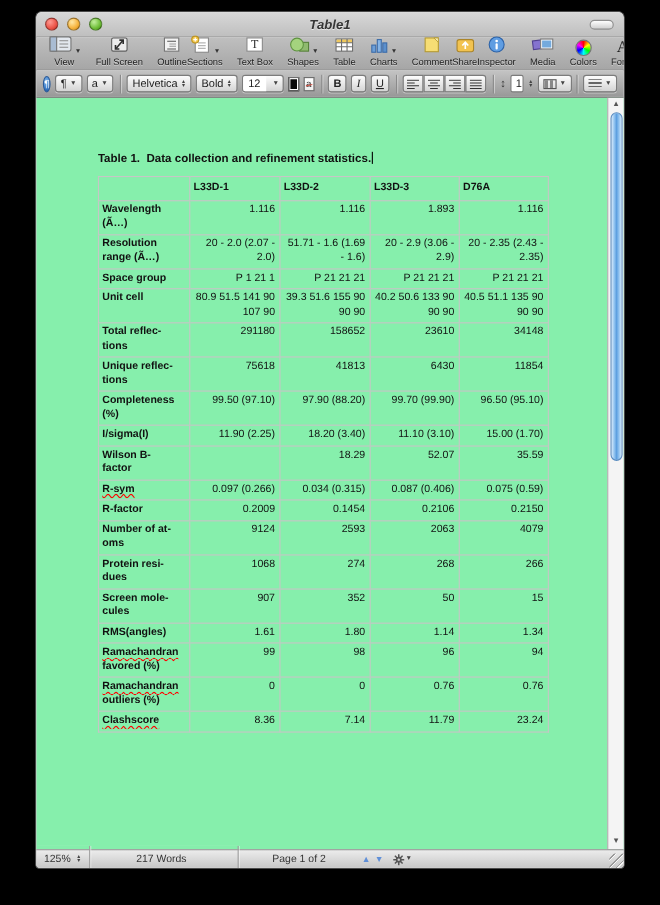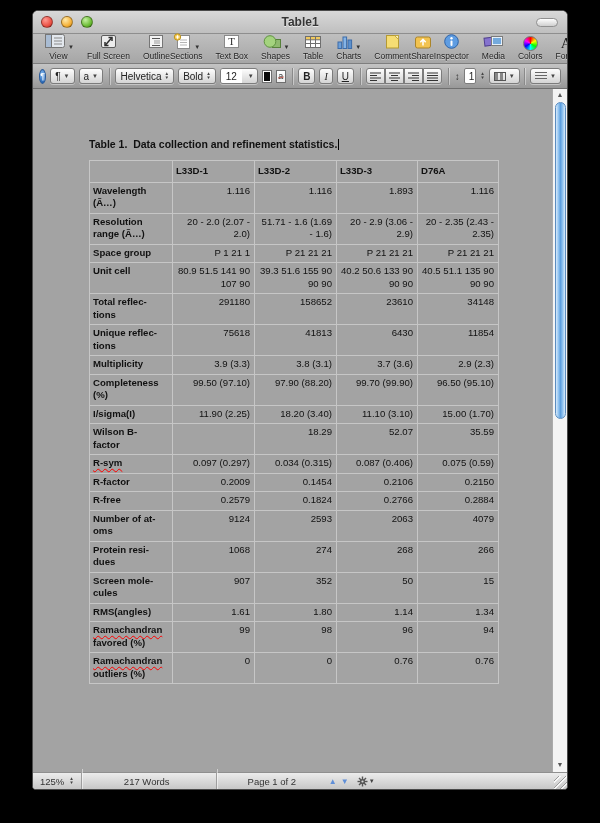--- a/index.html
+++ b/index.html
@@ -11,21 +11,21 @@
     box-shadow:0 10px 30px rgba(0,0,0,.7);
     background:#fff; overflow:hidden;
     border:1px solid #4a4a4a;
   }
 
   
   .titlebar {
     position:absolute; left:0; top:0; right:0; height:23px;
     background:linear-gradient(#d8d8d8,#bfbfbf);
     border-bottom:1px solid #8e8e8e;
-    display:flex; align-items:center;
+    display:flex; align-items:center;font-style:italic;
   }
   .lights { display:flex; gap:8px; margin-left:8px; }
   .light { width:12px; height:12px; border-radius:50%; border:1px solid rgba(0,0,0,.35); }
   .light.red   { background:radial-gradient(circle at 35% 30%, #ff9a92, #ec5448 60%, #b8281f); }
   .light.yellow{ background:radial-gradient(circle at 35% 30%, #ffe9a8, #f6b23b 60%, #c07e10); }
   .light.green { background:radial-gradient(circle at 35% 30%, #c4f0a0, #6ebe37 60%, #3f8410); }
   .win-title {
     position:absolute; left:0; right:0; text-align:center;
     font-size:12px; font-weight:bold; color:#363636;
     text-shadow:0 1px 0 rgba(255,255,255,.6);
@@ -94,21 +94,21 @@
   .spin-field { height:16px; width:22px; background:#fff; border:1px solid #7c7c7c; border-radius:2px;
     display:flex; align-items:center; padding-left:4px; }
   .cols-ic { width:12px; height:9px; border:1px solid #555;
     background:repeating-linear-gradient(90deg,#888 0 3px,transparent 3px 5px); }
   .list-ic { width:12px; height:9px;
     background:repeating-linear-gradient(#666 0 1px,transparent 1px 3px); }
 
   
   .content {
     position:absolute; left:0; top:78px; right:0; bottom:17px;
-    background:#a3a3a3;
+    background:#86efac;
   }
   .doc-title {
     position:absolute; left:56px; top:49px;
     font-size:10.5px; font-weight:bold; color:#111;
     white-space:pre;
   }
   .caret { display:inline-block; width:1px; height:11px; background:#000; vertical-align:-2px; margin-left:1px; }
 
   table.stats {
     position:absolute; left:56px; top:71px;
@@ -502,27 +502,20 @@
           </tr>
           <tr>
             <td class="rowlabel"><span class="mis"></span><span>Unique reflec-
 tions</span></td>
             <td class="val">75618</td>
             <td class="val">41813</td>
             <td class="val">6430</td>
             <td class="val">11854</td>
           </tr>
           <tr>
-            <td class="rowlabel"><span class="mis"></span><span>Multiplicity</span></td>
-            <td class="val">3.9 (3.3)</td>
-            <td class="val">3.8 (3.1)</td>
-            <td class="val">3.7 (3.6)</td>
-            <td class="val">2.9 (2.3)</td>
-          </tr>
-          <tr>
             <td class="rowlabel"><span class="mis"></span><span>Completeness
 (%)</span></td>
             <td class="val">99.50 (97.10)</td>
             <td class="val">97.90 (88.20)</td>
             <td class="val">99.70 (99.90)</td>
             <td class="val">96.50 (95.10)</td>
           </tr>
           <tr>
             <td class="rowlabel"><span class="mis"></span><span>I/sigma(I)</span></td>
             <td class="val">11.90 (2.25)</td>
@@ -533,38 +526,31 @@
           <tr>
             <td class="rowlabel"><span class="mis"></span><span>Wilson B-
 factor</span></td>
             <td class="val"></td>
             <td class="val">18.29</td>
             <td class="val">52.07</td>
             <td class="val">35.59</td>
           </tr>
           <tr>
             <td class="rowlabel"><span class="mis">R-sym</span><span></span></td>
-            <td class="val">0.097 (0.297)</td>
+            <td class="val">0.097 (0.266)</td>
             <td class="val">0.034 (0.315)</td>
             <td class="val">0.087 (0.406)</td>
             <td class="val">0.075 (0.59)</td>
           </tr>
           <tr>
             <td class="rowlabel"><span class="mis"></span><span>R-factor</span></td>
             <td class="val">0.2009</td>
             <td class="val">0.1454</td>
             <td class="val">0.2106</td>
             <td class="val">0.2150</td>
-          </tr>
-          <tr>
-            <td class="rowlabel"><span class="mis"></span><span>R-free</span></td>
-            <td class="val">0.2579</td>
-            <td class="val">0.1824</td>
-            <td class="val">0.2766</td>
-            <td class="val">0.2884</td>
           </tr>
           <tr>
             <td class="rowlabel"><span class="mis"></span><span>Number of at-
 oms</span></td>
             <td class="val">9124</td>
             <td class="val">2593</td>
             <td class="val">2063</td>
             <td class="val">4079</td>
           </tr>
           <tr>
@@ -598,20 +584,27 @@
             <td class="val">96</td>
             <td class="val">94</td>
           </tr>
           <tr>
             <td class="rowlabel"><span class="mis">Ramachandran</span><span>
 outliers (%)</span></td>
             <td class="val">0</td>
             <td class="val">0</td>
             <td class="val">0.76</td>
             <td class="val">0.76</td>
+          </tr>
+          <tr>
+            <td class="rowlabel"><span class="mis">Clashscore</span><span></span></td>
+            <td class="val">8.36</td>
+            <td class="val">7.14</td>
+            <td class="val">11.79</td>
+            <td class="val">23.24</td>
           </tr>
         </tbody>
     </table>
 
     <div class="scrollbar">
       <div class="sb-arrow up">▲</div>
       <div class="sb-thumb"></div>
       <div class="sb-arrow down">▼</div>
     </div>
   </div>

